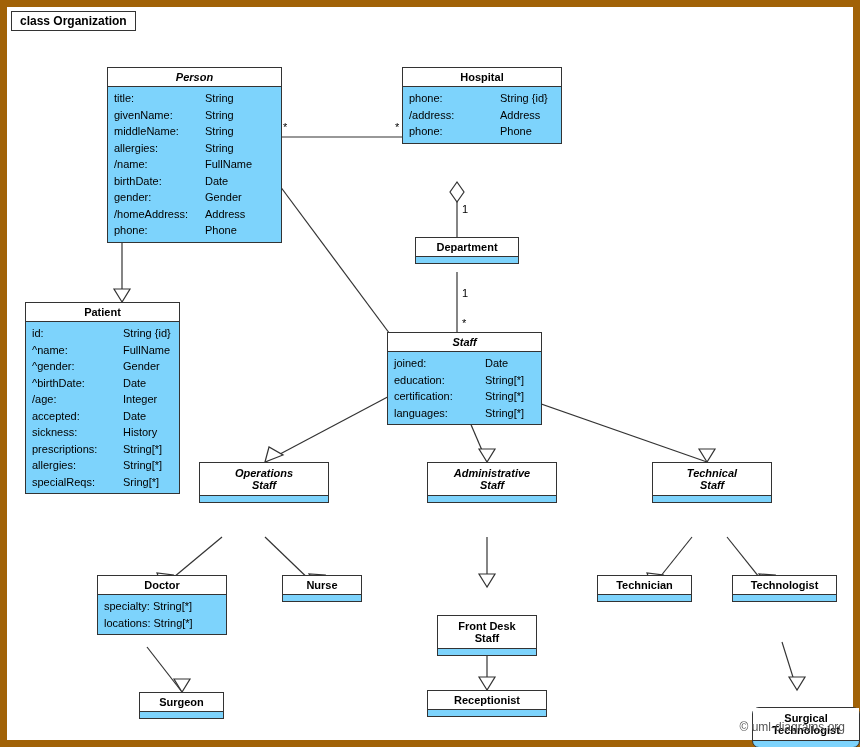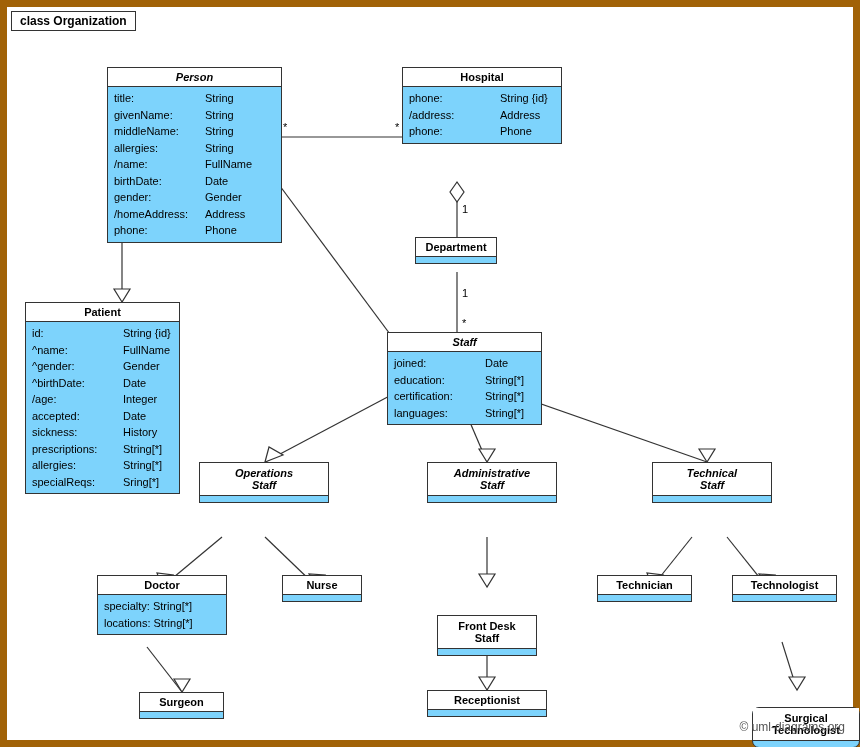--- a/index.html
+++ b/index.html
@@ -190,21 +190,21 @@
           <span class="attr-name">/address:</span>
           <span class="attr-type">Address</span>
         </div>
       <div class="attr-row">
           <span class="attr-name">phone:</span>
           <span class="attr-type">Phone</span>
         </div>
     </div>
   </div>
 
-  <div class="uml-box" style="left:408px; top:230px; width:82px;">
+  <div class="uml-box" style="left:408px; top:230px; width:104px;">
     <div class="uml-box-title normal">Department</div>
     <div class="uml-box-attrs" style="height:6px;"></div>
   </div>
 
   <div class="uml-box" style="left:380px; top:325px; width:155px;">
     <div class="uml-box-title">Staff</div>
     <div class="uml-box-attrs">
       <div class="attr-row">
           <span class="attr-name">joined:</span>
           <span class="attr-type">Date</span>

